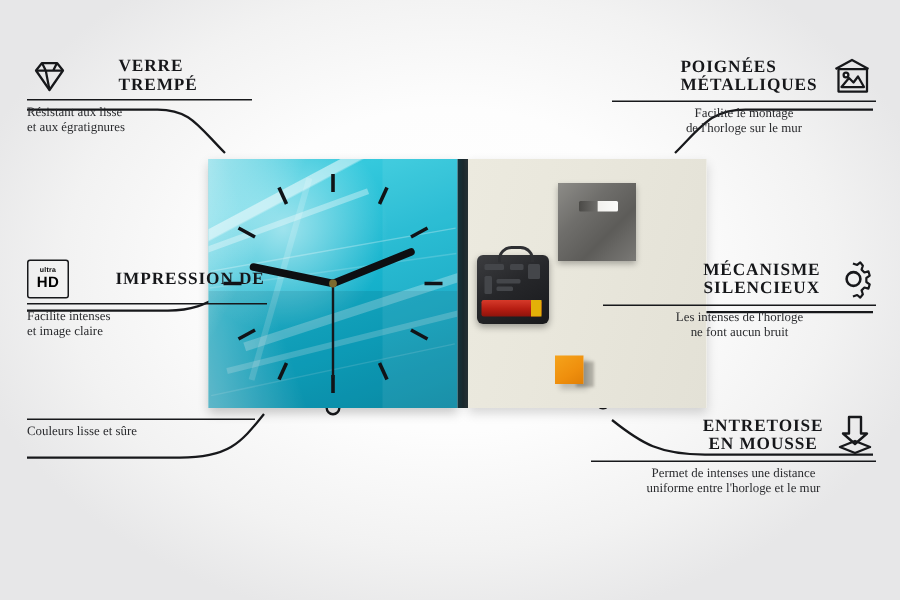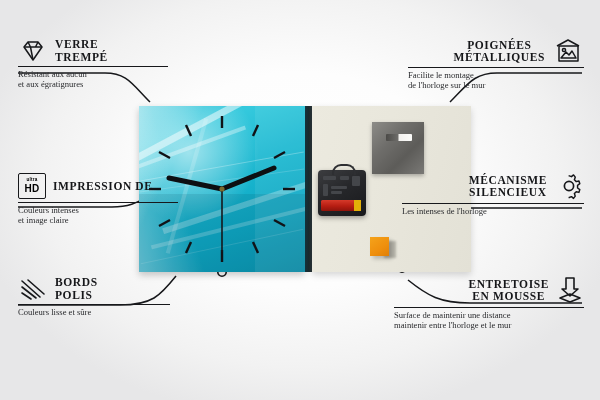--- a/index.html
+++ b/index.html
@@ -19,23 +19,23 @@
     font-weight:bold;letter-spacing:.6px;color:#16171a;
     font-size:11.5px;line-height:12.5px;text-transform:uppercase;
     white-space:nowrap;
   }
   .feat .rule{height:1.4px;background:#17181b;margin:3px 0 2px 0;}
   .feat .sub{
     font-size:8.6px;line-height:10px;color:#2a2b2e;white-space:nowrap;
   }
   .hdr{display:flex;align-items:center;gap:7px;}
   .hdr.r{justify-content:flex-end;}
-  .ttlwrap{display:flex;flex-direction:column;}
+  .ttlwrap{display:flex;flex-direction:column;margin-left:24px;}
   .ico{flex:0 0 auto;display:block;}
-  .sub.r{text-align:left;}
+  .sub.r{text-align:center;}
 
   
   #f-verre{left:18px;top:38px;width:150px;}
   #f-impr{left:18px;top:173px;width:160px;}
   #f-bords{left:18px;top:276px;width:152px;}
   
   #f-poign{right:16px;top:38px;width:176px;}
   #f-meca{right:16px;top:172px;width:182px;}
   #f-entre{right:16px;top:276px;width:190px;}
 
@@ -204,61 +204,47 @@
           <path d="M6,8 L10,3 L20,3 L24,8 L15,21 Z"></path>
           <path d="M6,8 L24,8 M10,3 L12.5,8 L15,21 M20,3 L17.5,8"></path>
         </g>
       </svg>
       <div class="ttlwrap">
         <div class="ttl">VERRE</div>
         <div class="ttl">TREMPÉ</div>
       </div>
     </div>
     <div class="rule"></div>
-    <div class="sub">Résistant aux aucun</div>
+    <div class="sub">Résistant aux lisse</div>
     <div class="sub">et aux égratignures</div>
   </div>
 
   <div class="feat" id="f-impr">
     <div class="hdr">
       <div class="hdbadge ico">
         <span class="u">ultra</span>
         <span class="h">HD</span>
       </div>
       <div class="ttlwrap">
         <div class="ttl">IMPRESSION DE</div>
       </div>
     </div>
     <div class="rule"></div>
-    <div class="sub">Couleurs intenses</div>
+    <div class="sub">Facilite intenses</div>
     <div class="sub">et image claire</div>
   </div>
 
   <div class="feat" id="f-bords">
-    <div class="hdr">
-      <svg class="ico" width="30" height="24" viewBox="0 0 30 24">
-        <g fill="none" stroke="#17181b" stroke-width="1.6" stroke-linecap="round">
-          <path d="M4,4 L22,20"></path>
-            <path d="M4,10 L18,21"></path>
-            <path d="M4,16 L13,22"></path>
-          <path d="M10,3 L26,17"></path>
-        </g>
-      </svg>
-      <div class="ttlwrap">
-        <div class="ttl">BORDS</div>
-        <div class="ttl">POLIS</div>
-      </div>
-    </div>
     <div class="rule"></div>
     <div class="sub">Couleurs lisse et sûre</div>
   </div>
 
   <div class="feat" id="f-poign">
     <div class="hdr r">
-      <div class="ttlwrap" style="align-items:center;">
+      <div class="ttlwrap" style="align-items:flex-start;">
         <div class="ttl">POIGNÉES</div>
         <div class="ttl">MÉTALLIQUES</div>
       </div>
       <svg class="ico" width="32" height="26" viewBox="0 0 32 26">
         <g fill="none" stroke="#17181b" stroke-width="1.5" stroke-linejoin="round">
           <path d="M5,8 L16,2 L27,8"></path>
           <rect x="7" y="8" width="19" height="15"></rect>
           <path d="M9,20 L14,14 L17,17 L20,13 L24,20 Z"></path>
           <circle cx="12" cy="12" r="1.6"></circle>
         </g>
@@ -277,33 +263,34 @@
       </div>
       <svg class="ico" width="30" height="28" viewBox="0 0 30 28">
         <g fill="none" stroke="#17181b" stroke-width="1.7" stroke-linejoin="round">
           <path d="M15,3 l3.3,1.2 2.4-2.0 2.0,2.6 -1.0,3.0 2.2,2.2 3.1,-0.8 1.0,3.2 -2.6,1.9 0,3.1 2.6,1.9 -1.0,3.2 -3.1,-0.8 -2.2,2.2 1.0,3.0 -2.0,2.6 -2.4,-2.0 -3.3,1.2" transform="scale(0.86) translate(2.0,1.2)"></path>
           <circle cx="15" cy="14" r="4.6"></circle>
         </g>
       </svg>
     </div>
     <div class="rule"></div>
     <div class="sub r">Les intenses de l'horloge</div>
+    <div class="sub r">ne font aucun bruit</div>
   </div>
 
   <div class="feat" id="f-entre">
     <div class="hdr r">
       <div class="ttlwrap" style="align-items:center;">
         <div class="ttl">ENTRETOISE</div>
         <div class="ttl">EN MOUSSE</div>
       </div>
       <svg class="ico" width="28" height="28" viewBox="0 0 28 28">
         <g fill="none" stroke="#17181b" stroke-width="1.6" stroke-linejoin="round">
           <path d="M10,2 L10,13 L6,13 L14,20 L22,13 L18,13 L18,2 Z"></path>
           <path d="M4,22 L14,18 L24,22 L14,26 Z"></path>
         </g>
       </svg>
     </div>
     <div class="rule"></div>
-    <div class="sub r">Surface de maintenir une distance</div>
-    <div class="sub r">maintenir entre l'horloge et le mur</div>
+    <div class="sub r">Permet de intenses une distance</div>
+    <div class="sub r">uniforme entre l'horloge et le mur</div>
   </div>
 
 </div>
 
 </body></html>

